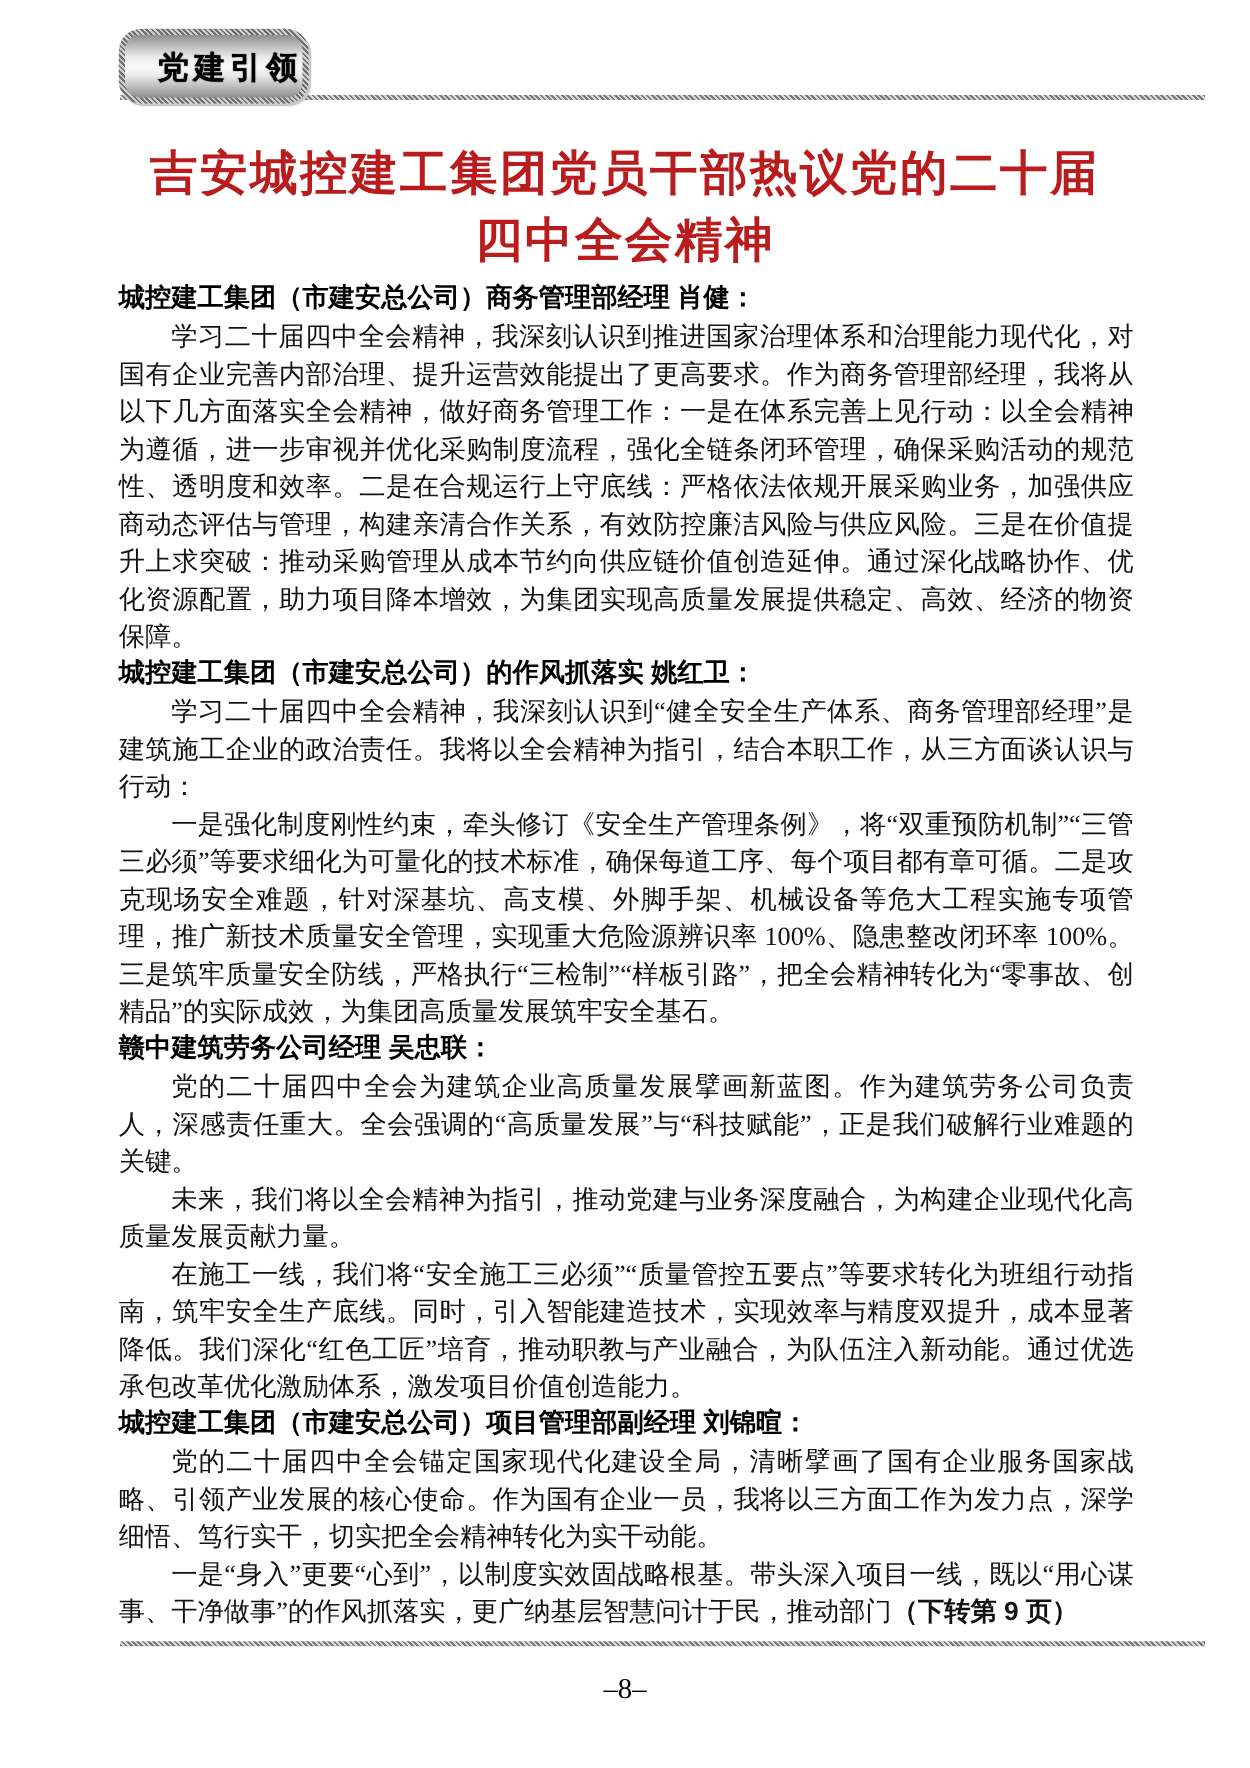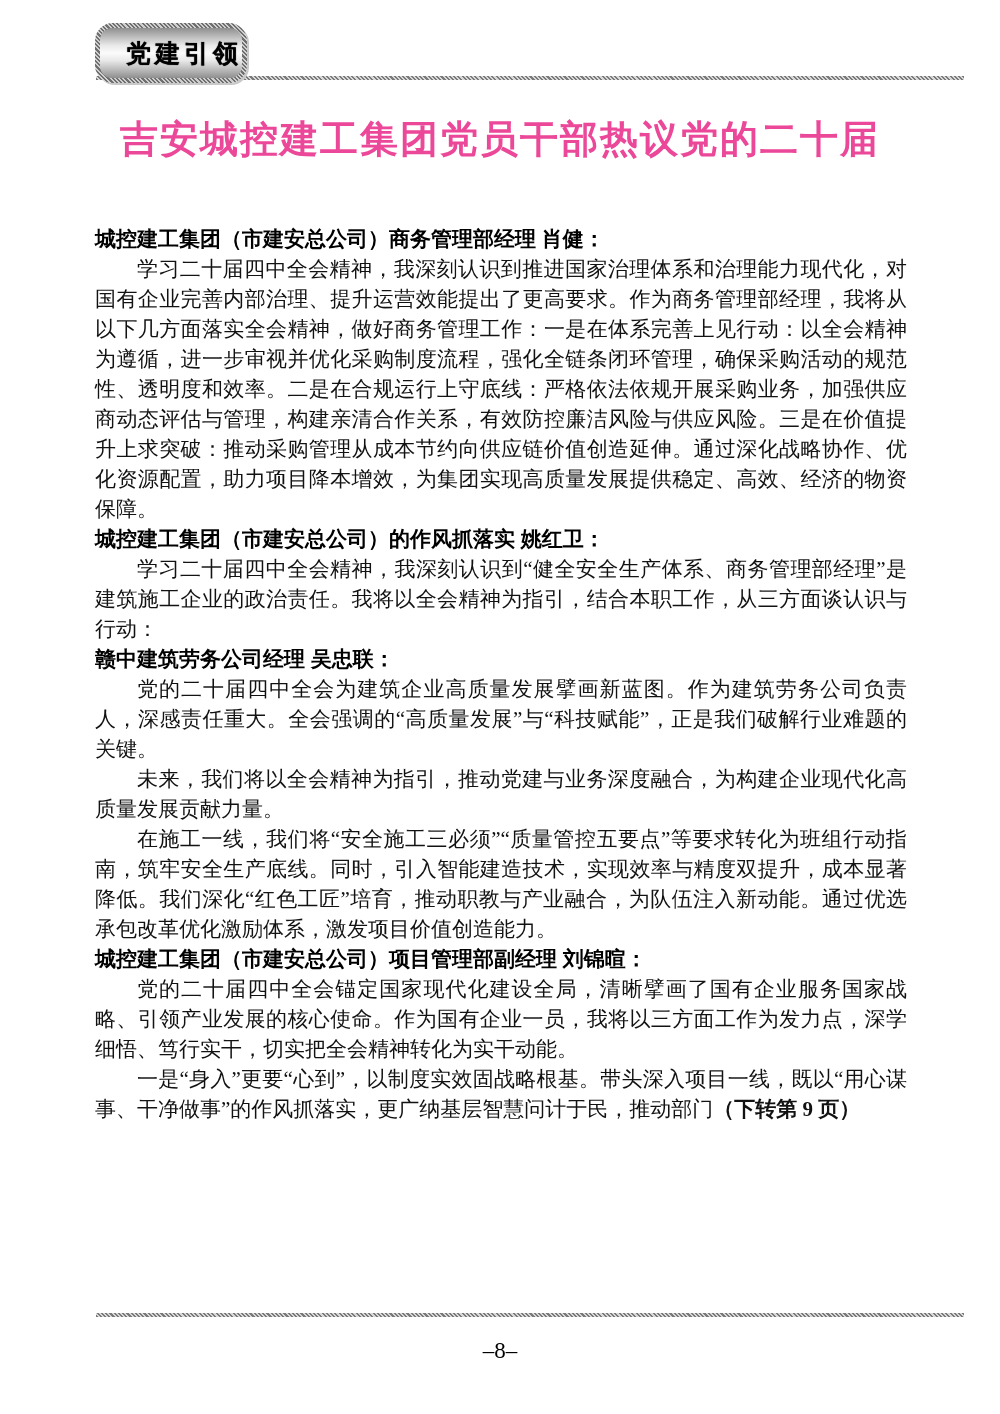--- a/index.html
+++ b/index.html
@@ -62,21 +62,21 @@
     position: absolute;
     top: 112px;
     left: 0;
     right: 0;
     margin: 0;
     text-align: center;
     font-family: "Liberation Serif", serif;
     font-weight: bold;
     font-size: 38px;
     line-height: 54px;
-    color: #ec4899;
+    color: #b91c1c;
   }
   .title-line { display: block; letter-spacing: 2px; }
 
   
   .content {
     position: absolute;
     top: 224px;
     left: 95px;
     width: 812px;
     font-size: 21px;
@@ -90,21 +90,21 @@
     font-weight: bold;
     font-size: 21px;
     line-height: 30px;
     color: #000;
   }
   .content p {
     margin: 0;
     text-indent: 2em;
   }
   .continuation {
-    font-family: Liberation Serif, serif;
+    font-family: Liberation Sans, sans-serif;
     font-weight: bold;
   }
 
   
   .bottom-rule {
     position: absolute;
     left: 96px;
     top: 1313px;
     width: 868px;
     height: 4px;
@@ -129,29 +129,31 @@
   <div class="top-rule"></div>
 
   <div class="badge">
     <div class="badge-inner">
       <span class="badge-label">党建引领</span>
     </div>
   </div>
 
   <h1 class="title">
     <span class="title-line">吉安城控建工集团党员干部热议党的二十届</span>
+    <span class="title-line">四中全会精神</span>
   </h1>
 
   <main class="content">
 
     <h2>城控建工集团（市建安总公司）商务管理部经理 肖健：</h2>
     <p>学习二十届四中全会精神，我深刻认识到推进国家治理体系和治理能力现代化，对国有企业完善内部治理、提升运营效能提出了更高要求。作为商务管理部经理，我将从以下几方面落实全会精神，做好商务管理工作：一是在体系完善上见行动：以全会精神为遵循，进一步审视并优化采购制度流程，强化全链条闭环管理，确保采购活动的规范性、透明度和效率。二是在合规运行上守底线：严格依法依规开展采购业务，加强供应商动态评估与管理，构建亲清合作关系，有效防控廉洁风险与供应风险。三是在价值提升上求突破：推动采购管理从成本节约向供应链价值创造延伸。通过深化战略协作、优化资源配置，助力项目降本增效，为集团实现高质量发展提供稳定、高效、经济的物资保障。</p>
 
     <h2>城控建工集团（市建安总公司）的作风抓落实 姚红卫：</h2>
     <p>学习二十届四中全会精神，我深刻认识到“健全安全生产体系、商务管理部经理”是建筑施工企业的政治责任。我将以全会精神为指引，结合本职工作，从三方面谈认识与行动：</p>
+    <p>一是强化制度刚性约束，牵头修订《安全生产管理条例》，将“双重预防机制”“三管三必须”等要求细化为可量化的技术标准，确保每道工序、每个项目都有章可循。二是攻克现场安全难题，针对深基坑、高支模、外脚手架、机械设备等危大工程实施专项管理，推广新技术质量安全管理，实现重大危险源辨识率 100%、隐患整改闭环率 100%。三是筑牢质量安全防线，严格执行“三检制”“样板引路”，把全会精神转化为“零事故、创精品”的实际成效，为集团高质量发展筑牢安全基石。</p>
 
     <h2>赣中建筑劳务公司经理 吴忠联：</h2>
     <p>党的二十届四中全会为建筑企业高质量发展擘画新蓝图。作为建筑劳务公司负责人，深感责任重大。全会强调的“高质量发展”与“科技赋能”，正是我们破解行业难题的关键。</p>
     <p>未来，我们将以全会精神为指引，推动党建与业务深度融合，为构建企业现代化高质量发展贡献力量。</p>
     <p>在施工一线，我们将“安全施工三必须”“质量管控五要点”等要求转化为班组行动指南，筑牢安全生产底线。同时，引入智能建造技术，实现效率与精度双提升，成本显著降低。我们深化“红色工匠”培育，推动职教与产业融合，为队伍注入新动能。通过优选承包改革优化激励体系，激发项目价值创造能力。</p>
 
     <h2>城控建工集团（市建安总公司）项目管理部副经理 刘锦暄：</h2>
     <p>党的二十届四中全会锚定国家现代化建设全局，清晰擘画了国有企业服务国家战略、引领产业发展的核心使命。作为国有企业一员，我将以三方面工作为发力点，深学细悟、笃行实干，切实把全会精神转化为实干动能。</p>
     <p><span>一是“身入”更要“心到”，以制度实效固战略根基。带头深入项目一线，既以“用心谋事、干净做事”的作风抓落实，更广纳基层智慧问计于民，推动部门</span><span class="continuation">（下转第 9 页）</span></p>
 

